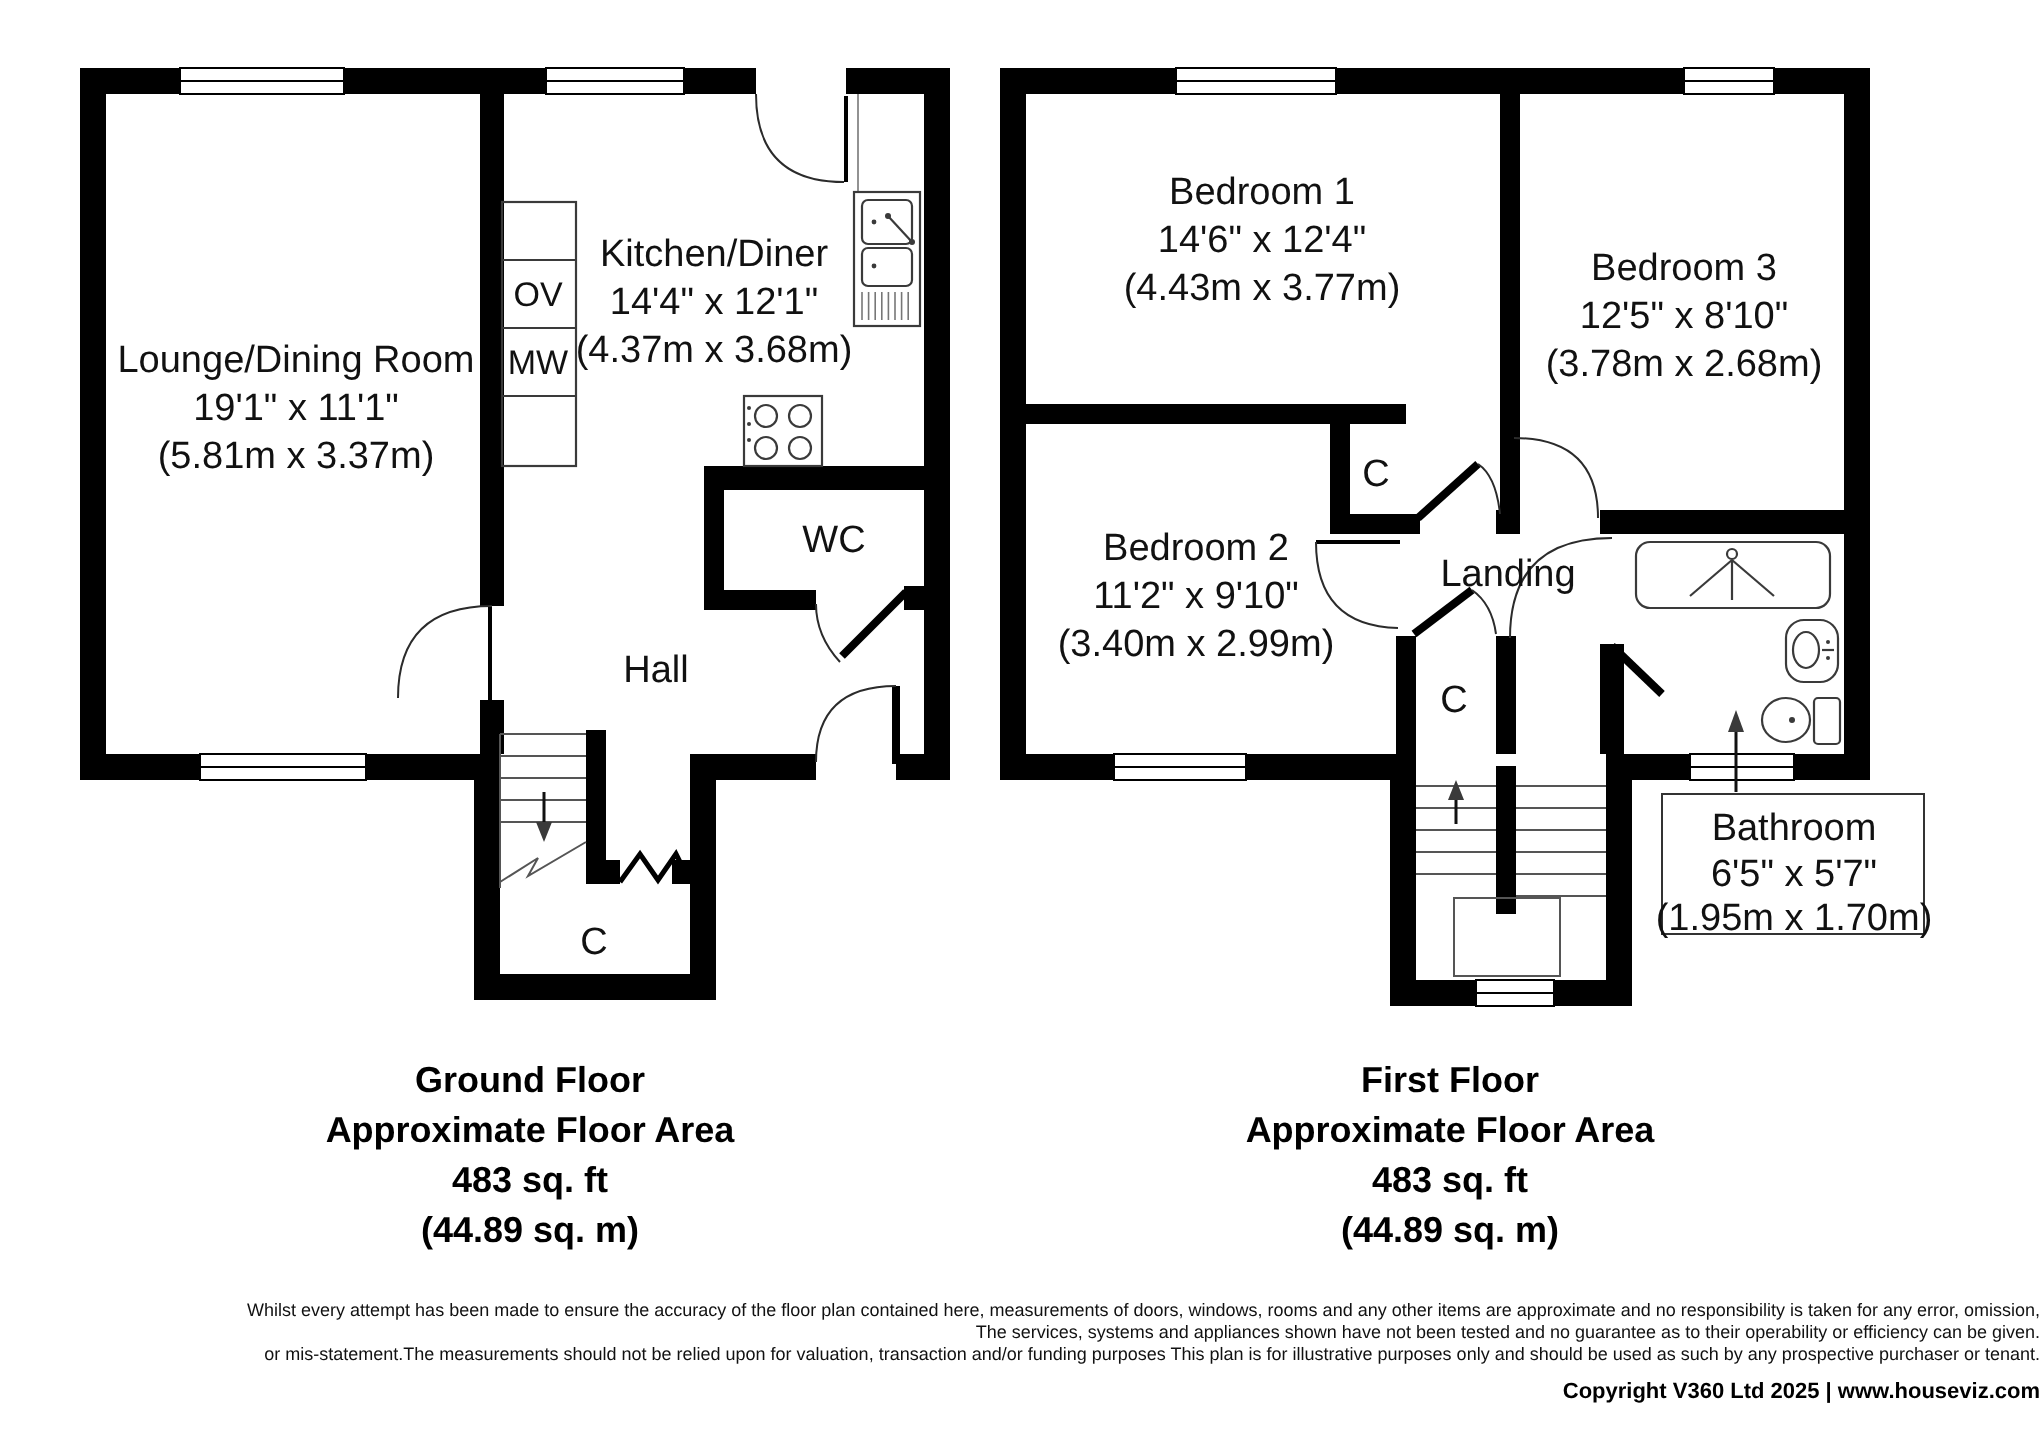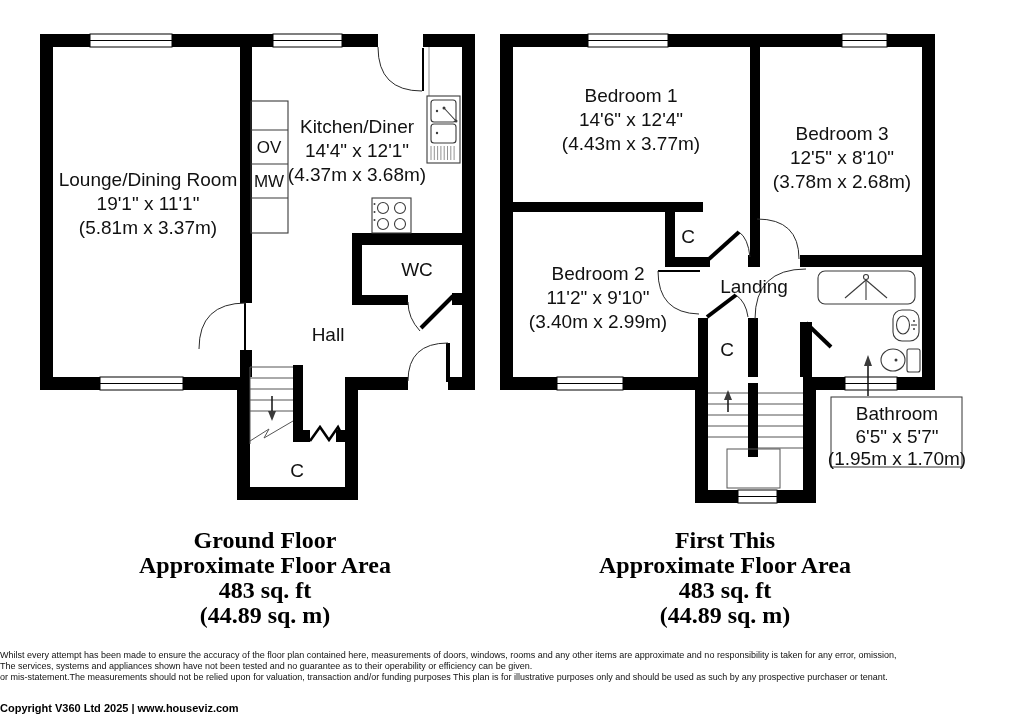--- a/index.html
+++ b/index.html
@@ -12,26 +12,26 @@
   .fix { fill:none; stroke:#3a3a3a; stroke-width:1.1; }
   .fixfill { fill:#3a3a3a; }
   .arc { fill:none; stroke:#2b2b2b; stroke-width:1; }
   .leaf { stroke:#000000; stroke-width:4; }
   .leaf-thin { stroke:#000000; stroke-width:2; }
   .tread { stroke:#555555; stroke-width:1; }
   .thinline { stroke:#777777; stroke-width:0.8; }
   .room-name, .room-dims { font-size:19px; text-anchor:middle; fill:#111111; }
   .small-label { font-size:17px; text-anchor:middle; fill:#111111; }
   .caption { position:absolute; width:490px; text-align:center; font-weight:bold;
-             font-size:24px; line-height:25px; color:#000; top:528px;font-family:Liberation Serif, serif; }
+             font-size:18px; line-height:25px; color:#000; top:528px; }
   .caption-ground { left:20px; }
   .caption-first { left:480px; }
-  .footer { position:absolute; top:650px; left:0; width:1020px; text-align:left;
+  .footer { position:absolute; top:650px; left:0; width:1020px; text-align:right;
             font-size:9px; line-height:11px; color:#111; }
-  .footer .copyright { font-size:11px; font-weight:bold; margin-top:20px; color:#000; }
+  .footer .copyright { font-size:11px; font-weight:bold; margin-top:8px; color:#000; }
 </style>
 </head>
 <body>
 
 <div class="page">
 
   <svg class="plans-svg" width="1020" height="510" viewBox="0 0 1020 510">
 
     <g>
 
@@ -307,21 +307,21 @@
     </g>
   </svg>
 
   <div class="caption caption-ground">
     <div>Ground Floor</div>
     <div>Approximate Floor Area</div>
     <div>483 sq. ft</div>
     <div>(44.89 sq. m)</div>
   </div>
   <div class="caption caption-first">
-    <div>First This</div>
+    <div>First Floor</div>
     <div>Approximate Floor Area</div>
     <div>483 sq. ft</div>
     <div>(44.89 sq. m)</div>
   </div>
 
   <div class="footer">
     <div>Whilst every attempt has been made to ensure the accuracy of the floor plan contained here, measurements of doors, windows, rooms and any other items are approximate and no responsibility is taken for any error, omission,</div>
     <div>The services, systems and appliances shown have not been tested and no guarantee as to their operability or efficiency can be given.</div>
     <div>or mis-statement.The measurements should not be relied upon for valuation, transaction and/or funding purposes This plan is for illustrative purposes only and should be used as such by any prospective purchaser or tenant.</div>
     <div class="copyright">Copyright V360 Ltd 2025 | www.houseviz.com</div>

